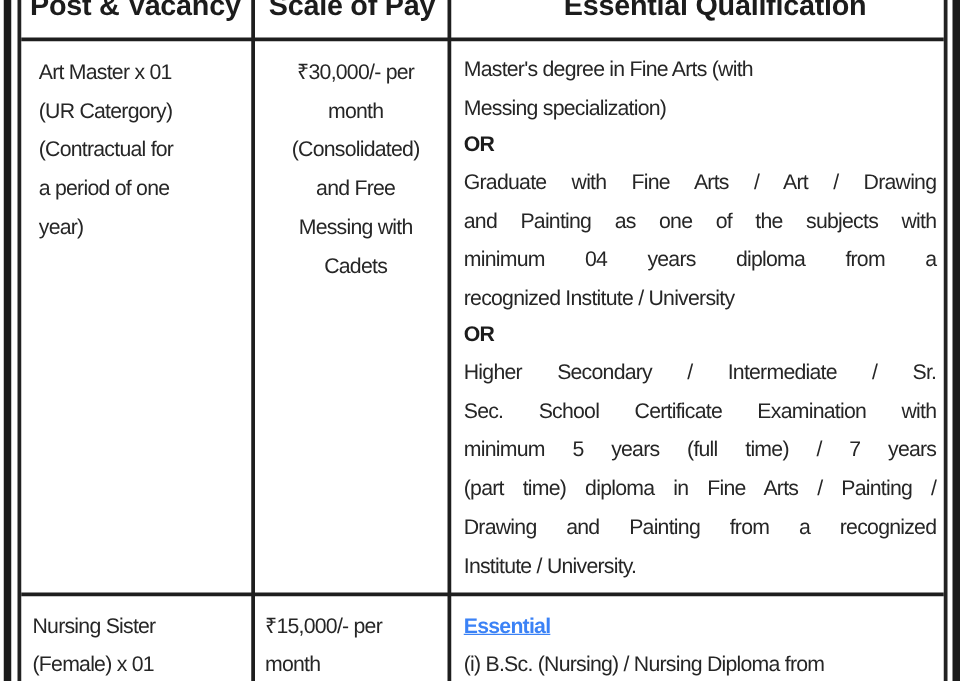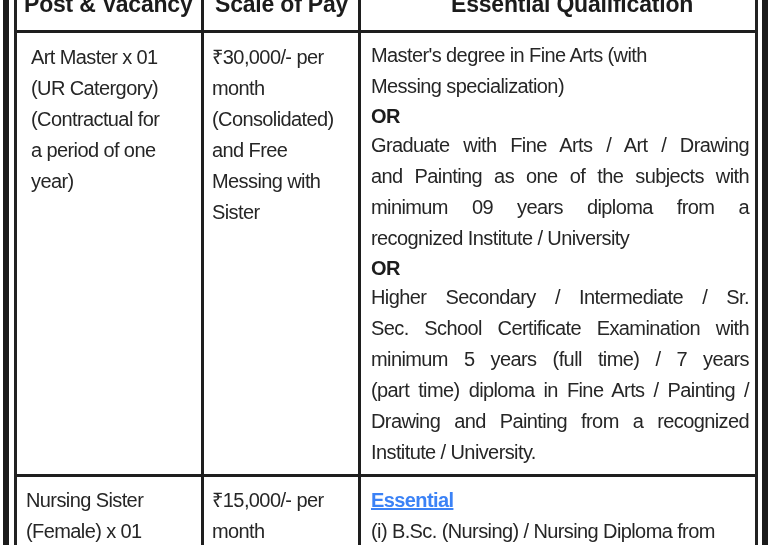--- a/index.html
+++ b/index.html
@@ -42,21 +42,21 @@
       background: #1e1e1e;
     }
     .hline {
       position: absolute;
       left: 17px;
       width: 738px;
       background: #1e1e1e;
     }
     .cell {
       position: absolute;
-      font-size: 20px;
+      font-size: 17px;
       line-height: 31px;
       letter-spacing: -0.6px;
       transform-origin: 0 0;
     }
     .hdr {
       position: absolute;
       top: -11px;
       font-size: 23px;
       font-weight: bold;
       line-height: 30px;
@@ -103,36 +103,36 @@
 
 <div>
   <div class="cell" style="left:31px;top:42px;width:168px;">
     <span class="line">Art Master x 01</span>
     <span class="line">(UR Catergory)</span>
     <span class="line">(Contractual for</span>
     <span class="line">a period of one</span>
     <span class="line">year)</span>
   </div>
 
-  <div class="cell" style="left:212px;top:42px;width:145px;">
+  <div class="cell" style="left:212px;top:42px;width:145px;text-align:center;">
     <span class="line">₹30,000/- per</span>
     <span class="line">month</span>
     <span class="line">(Consolidated)</span>
     <span class="line">and Free</span>
     <span class="line">Messing with</span>
-    <span class="line">Sister</span>
+    <span class="line">Cadets</span>
   </div>
 
   <div class="cell" style="left:371px;top:40px;width:378px;">
     <span class="line">Master's degree in Fine Arts (with</span>
     <span class="line">Messing specialization)</span>
     <span class="or">OR</span>
     <span class="just">Graduate with Fine Arts / Art / Drawing</span>
     <span class="just">and Painting as one of the subjects with</span>
-    <span class="just">minimum 09 years diploma from a</span>
+    <span class="just">minimum 04 years diploma from a</span>
     <span class="line">recognized Institute / University</span>
     <span class="or">OR</span>
     <span class="just">Higher Secondary / Intermediate / Sr.</span>
     <span class="just">Sec. School Certificate Examination with</span>
     <span class="just">minimum 5 years (full time) / 7 years</span>
     <span class="just">(part time) diploma in Fine Arts / Painting /</span>
     <span class="just">Drawing and Painting from a recognized</span>
     <span class="line">Institute / University.</span>
   </div>
 </div>

